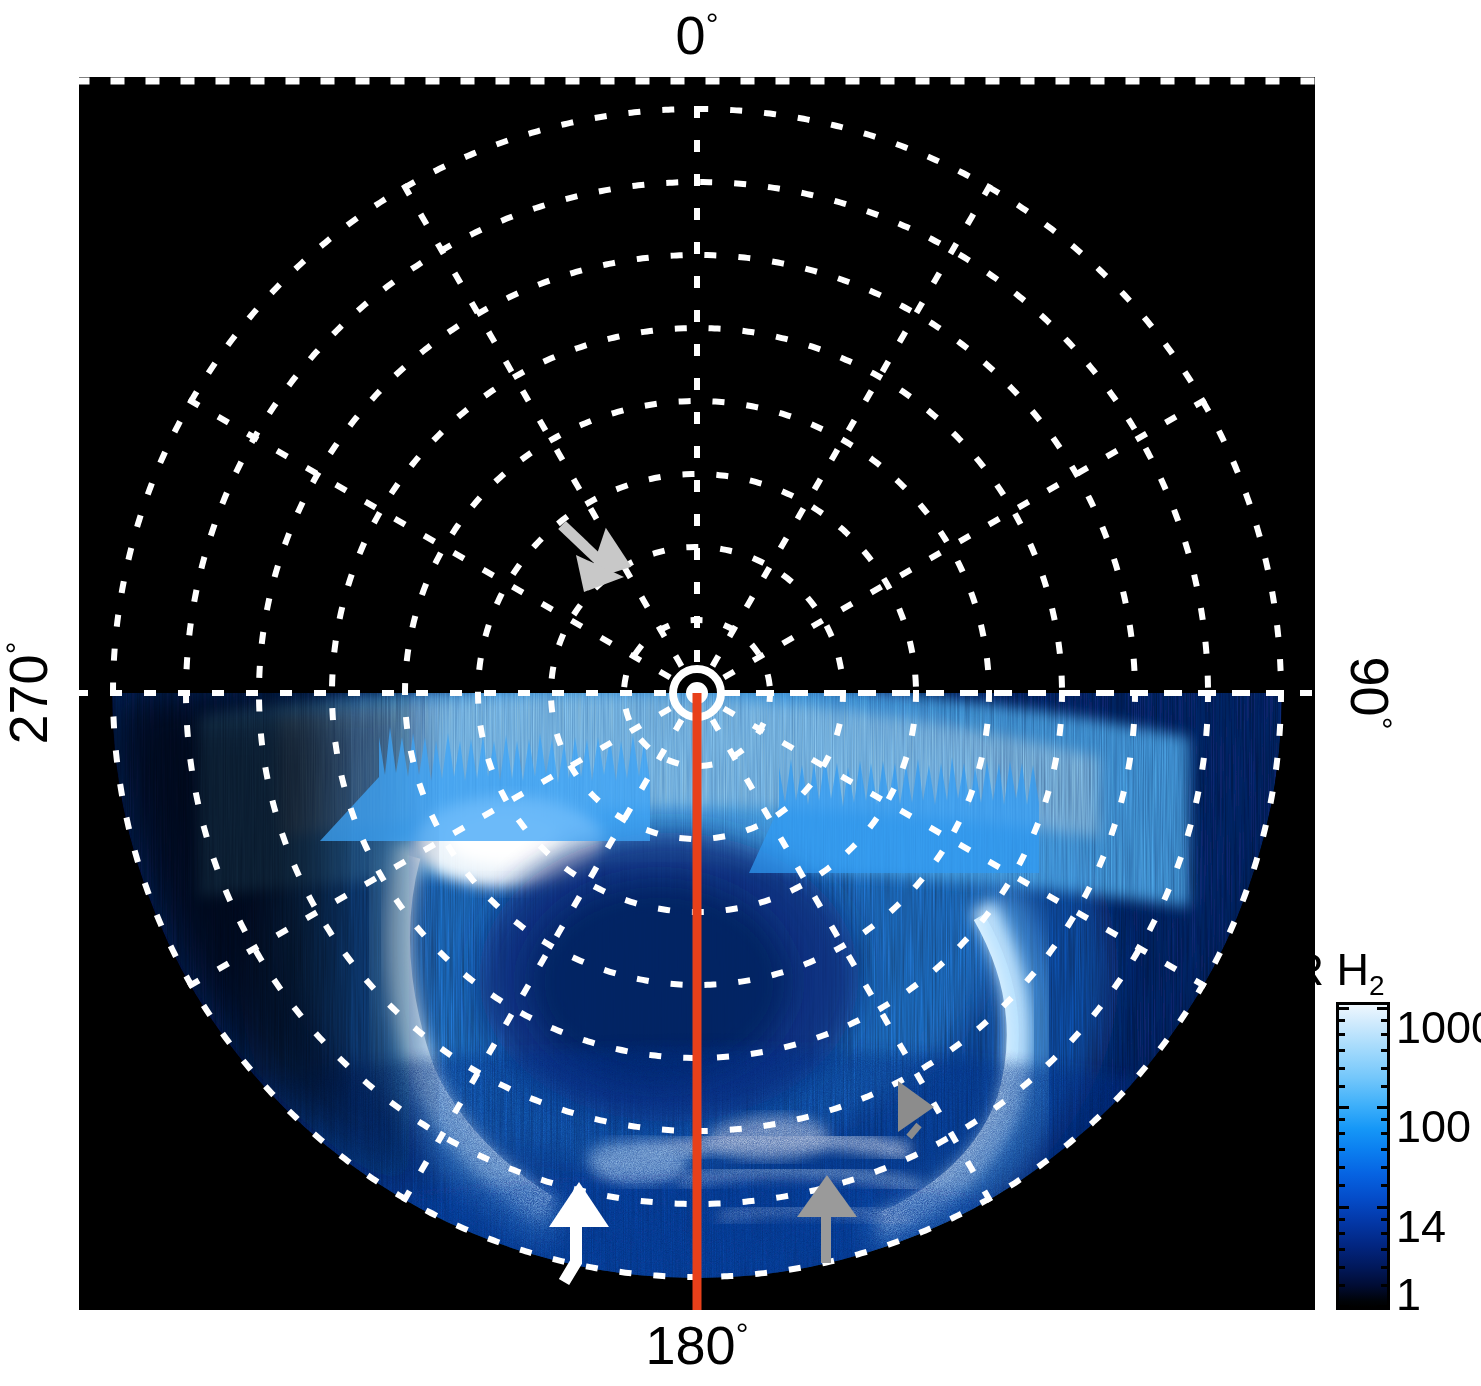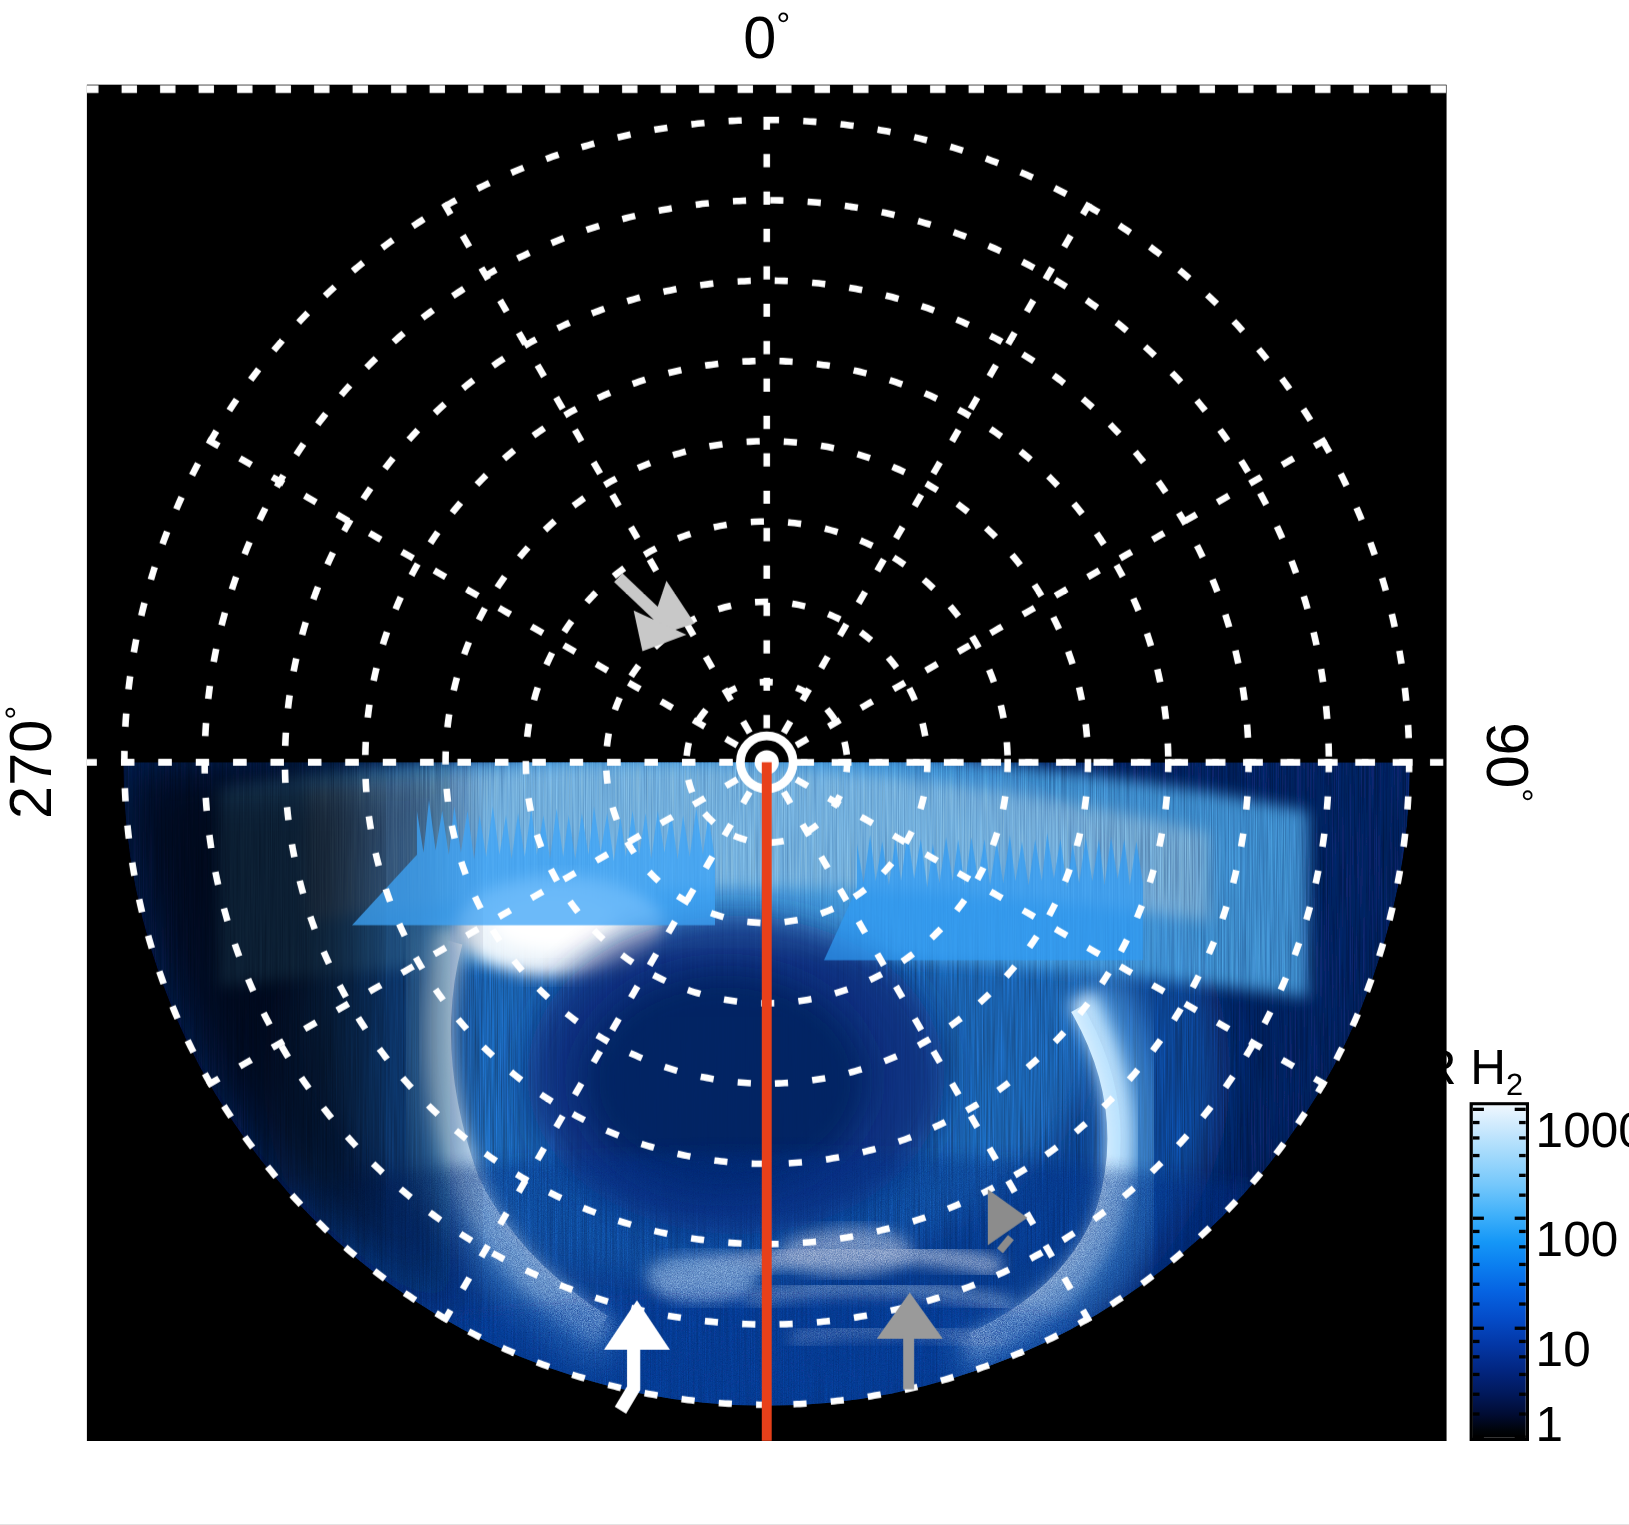--- a/index.html
+++ b/index.html
@@ -53,20 +53,21 @@
   #cb-title .sub{font-size:28px;vertical-align:sub;line-height:0;}
 
   .cblabel{position:absolute;left:1396px;font-size:45px;line-height:1;white-space:nowrap;}
 </style>
 </head>
 <body>
 
 <div id="figure">
 
   <div class="axlabel" id="label-0"><span>0</span><span class="deg-sup">°</span></div>
+  <div class="axlabel" id="label-180"><span>180</span><span class="deg-sup">°</span></div>
   <div class="axlabel" id="label-270"><span>270</span><span class="deg-sup">°</span></div>
   <div class="axlabel" id="label-90"><span>90</span><span class="deg-sup">°</span></div>
 
   <div id="plot">
     <svg width="1236" height="1233" viewBox="0 0 1236 1233">
       <defs>
 
         <radialGradient id="auroraBase" cx="50%" cy="50%" r="60%">
           <stop offset="0%" stop-color="#9fd8ff"></stop>
           <stop offset="45%" stop-color="#1e84ef"></stop>
@@ -302,16 +303,16 @@
       <div class="cbtick min" style="top:227px"></div>
       <div class="cbtick min" style="top:243px"></div>
       <div class="cbtick min" style="top:261px"></div>
       <div class="cbtick min" style="top:279px"></div>
       <div class="cbtick maj" style="top:300px"></div>
     </div>
   </div>
 
   <div class="cblabel" style="top:1005px">1000</div>
   <div class="cblabel" style="top:1104px">100</div>
-  <div class="cblabel" style="top:1204px">10</div>
+  <div class="cblabel" style="top:1204px">14</div>
   <div class="cblabel" style="top:1272px">1</div>
 
 </div>
 
 </body></html>

